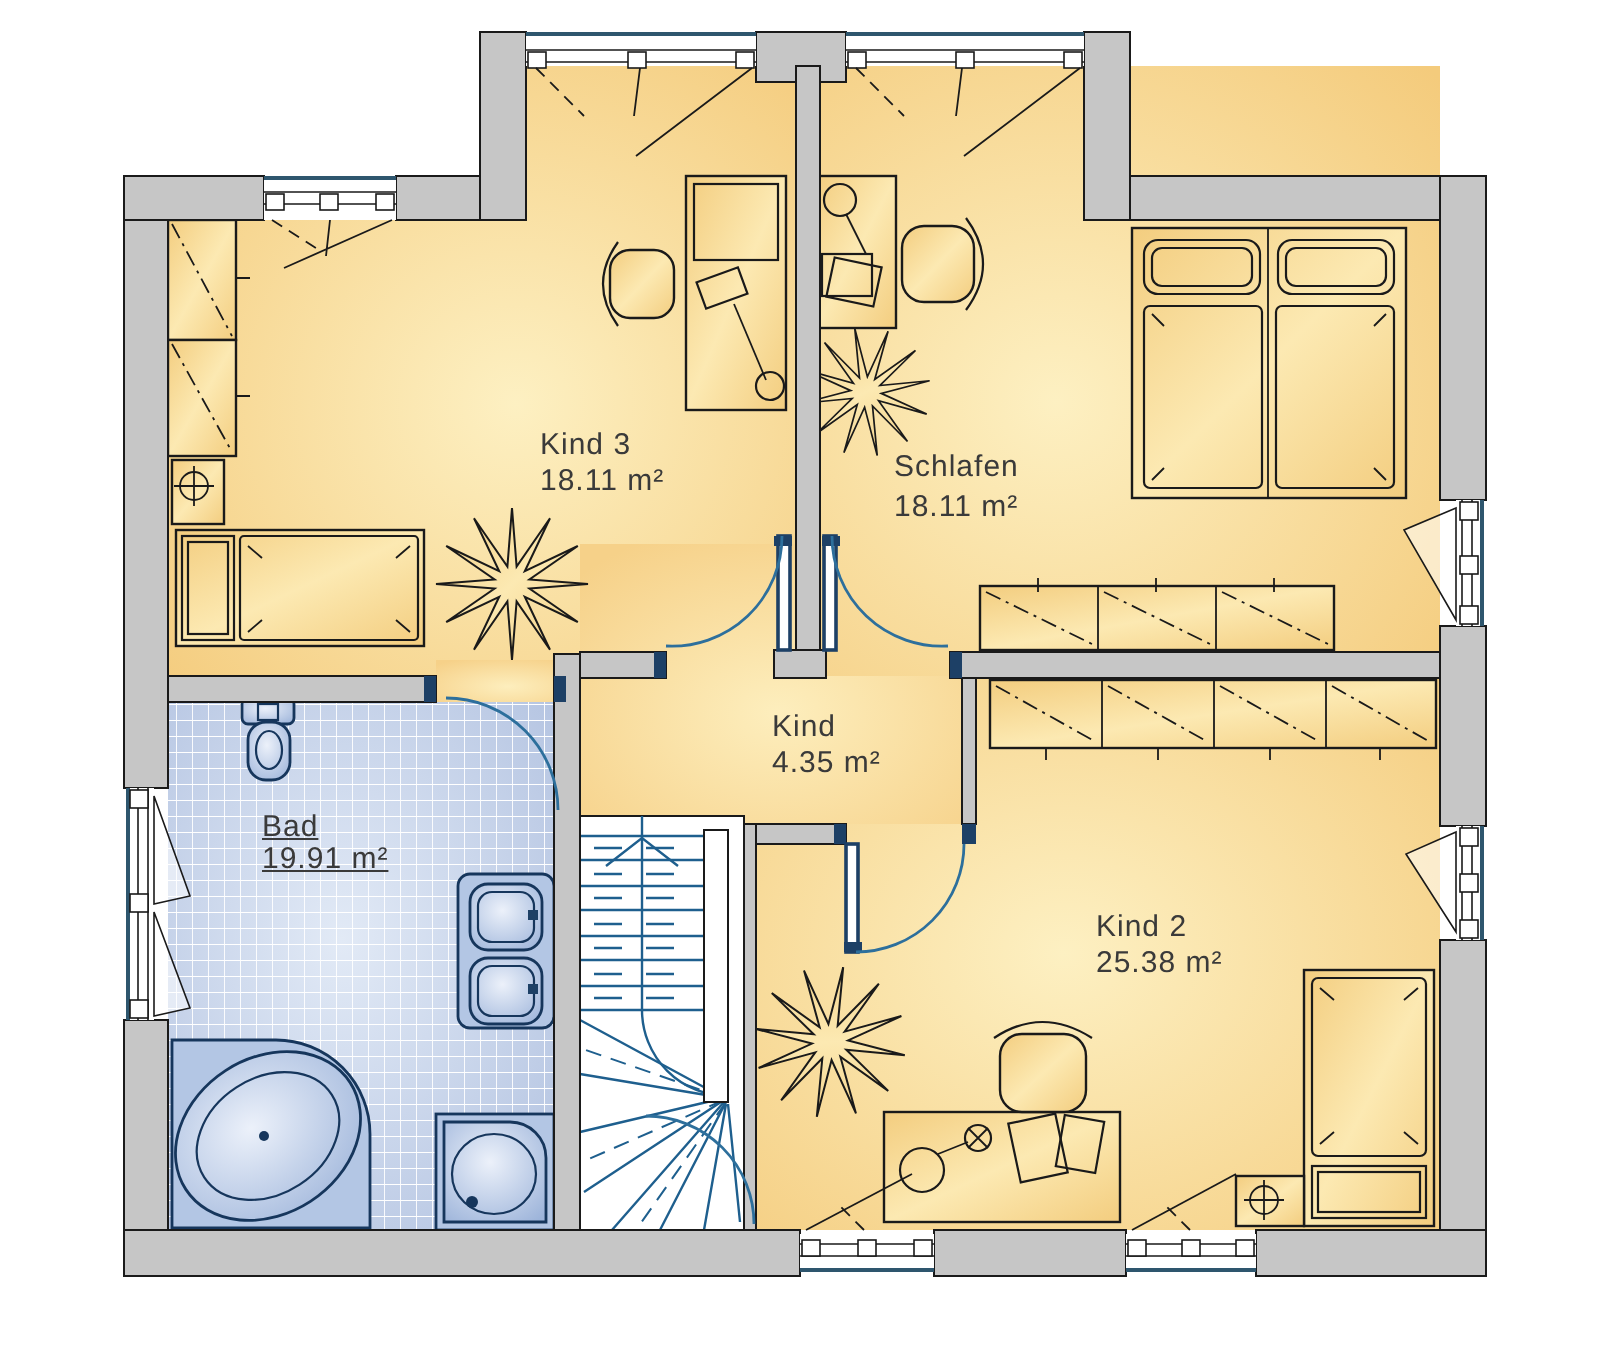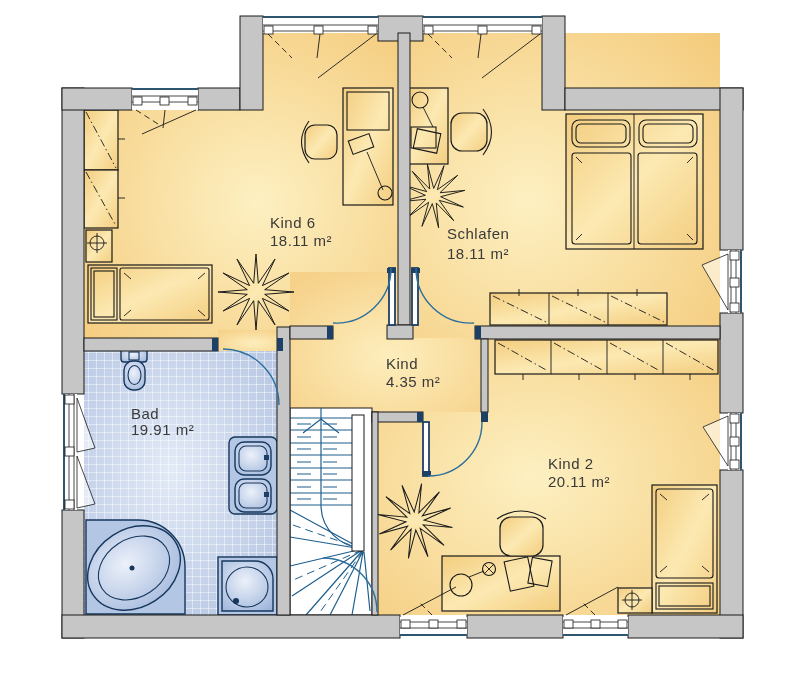--- a/index.html
+++ b/index.html
@@ -353,32 +353,32 @@
       <rect class="navy" x="481" y="412" width="7" height="10"></rect>
       <rect class="leaf" x="423" y="422" width="6" height="54"></rect>
       <rect class="navy" x="422" y="471" width="9" height="5"></rect>
       <path class="arc" d="M428,476A54,54 0 0 0 482,422"></path>
     </g>
     <path class="arc" d="M323,558A54,54 0 0 1 377,612"></path>
   </g>
 </svg>
 
 <div class="rlabel" style="left:270px;top:214px;">
-  <span>Kind 6</span>
+  <span>Kind 3</span>
   <span>18.11 m²</span>
 </div>
 <div class="rlabel" style="left:447px;top:224px;line-height:20px;">
   <span>Schlafen</span>
   <span>18.11 m²</span>
 </div>
 <div class="rlabel" style="left:386px;top:355px;">
   <span>Kind</span>
   <span>4.35 m²</span>
 </div>
-<div class="rlabel" style="left:131px;top:406px;line-height:16px;">
+<div class="rlabel" style="left:131px;top:406px;line-height:16px;text-decoration:underline;">
   <span>Bad</span>
   <span>19.91 m²</span>
 </div>
 <div class="rlabel" style="left:548px;top:455px;">
   <span>Kind 2</span>
-  <span>20.11 m²</span>
+  <span>25.38 m²</span>
 </div>
 </div>
 
 </body></html>

